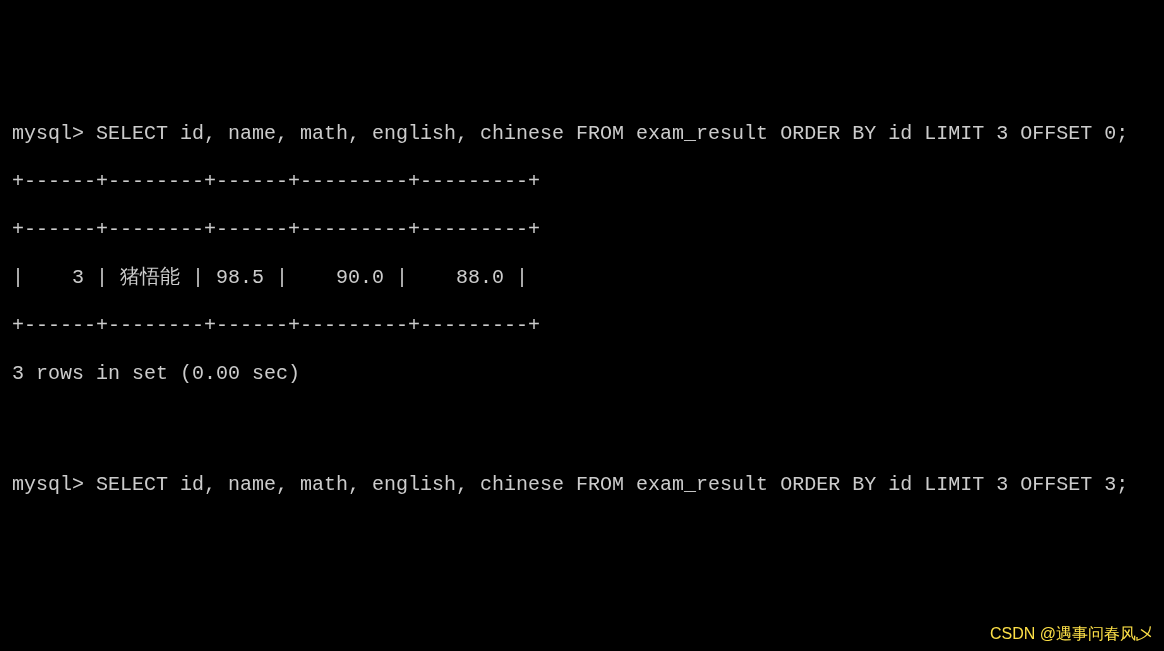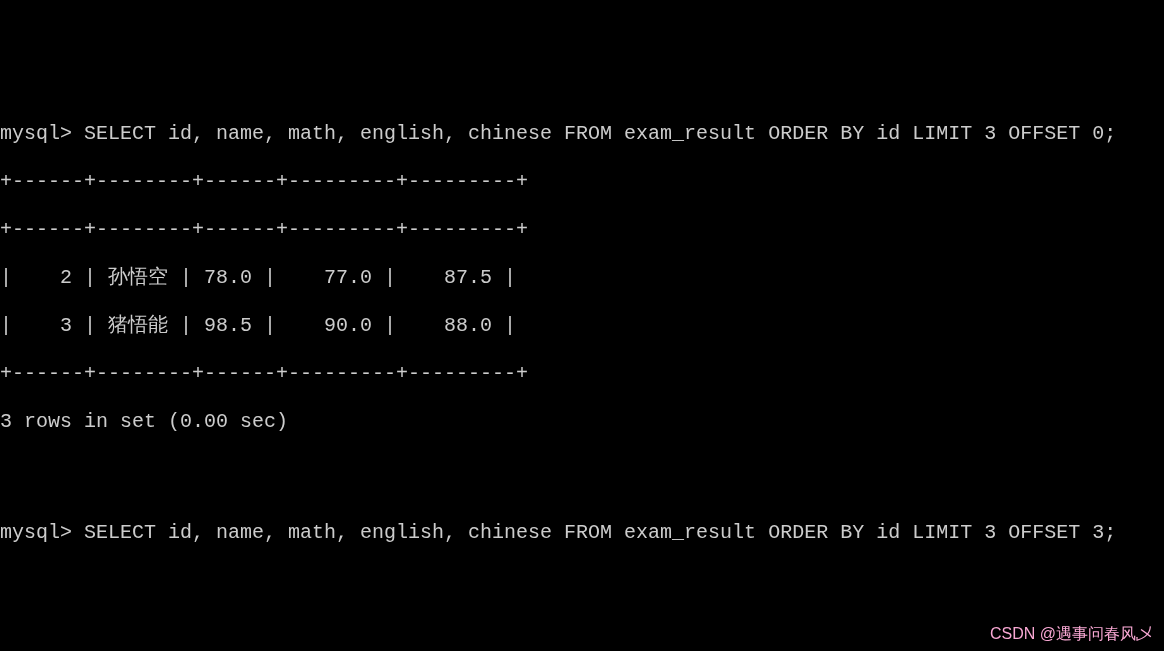--- a/index.html
+++ b/index.html
@@ -29,38 +29,38 @@
       color: #ccc;
     }
     .status-line {
       color: #ccc;
       margin-bottom: 13px;
     }
     .watermark {
       position: absolute;
       bottom: 8px;
       right: 12px;
-      color: #f9a8d4;
+      color: #fde047;
       font-size: 16px;
       font-family: sans-serif;
     }
     .block {
       margin-bottom: 2px;
+      padding-left: 12px;
     }
   </style>
 </head>
 <body>
 
 
 
 <div class="block">
 <div class="prompt-line">mysql&gt; SELECT id, name, math, english, chinese FROM exam_result ORDER BY id LIMIT 3 OFFSET 0;</div>
 <div class="table-border">+------+--------+------+---------+---------+</div>
 <div class="table-border">+------+--------+------+---------+---------+</div>
-<div class="table-row">|    2 | 孙悟空 | 78.0 |    77.0 |    87.5 |</div>
 <div class="table-row">|    3 | 猪悟能 | 98.5 |    90.0 |    88.0 |</div>
 <div class="table-border">+------+--------+------+---------+---------+</div>
 <div class="status-line">3 rows in set (0.00 sec)</div>
 </div>
 <div class="block">
 <div class="prompt-line">mysql&gt; SELECT id, name, math, english, chinese FROM exam_result ORDER BY id LIMIT 3 OFFSET 3;</div>
 
 
 
 

